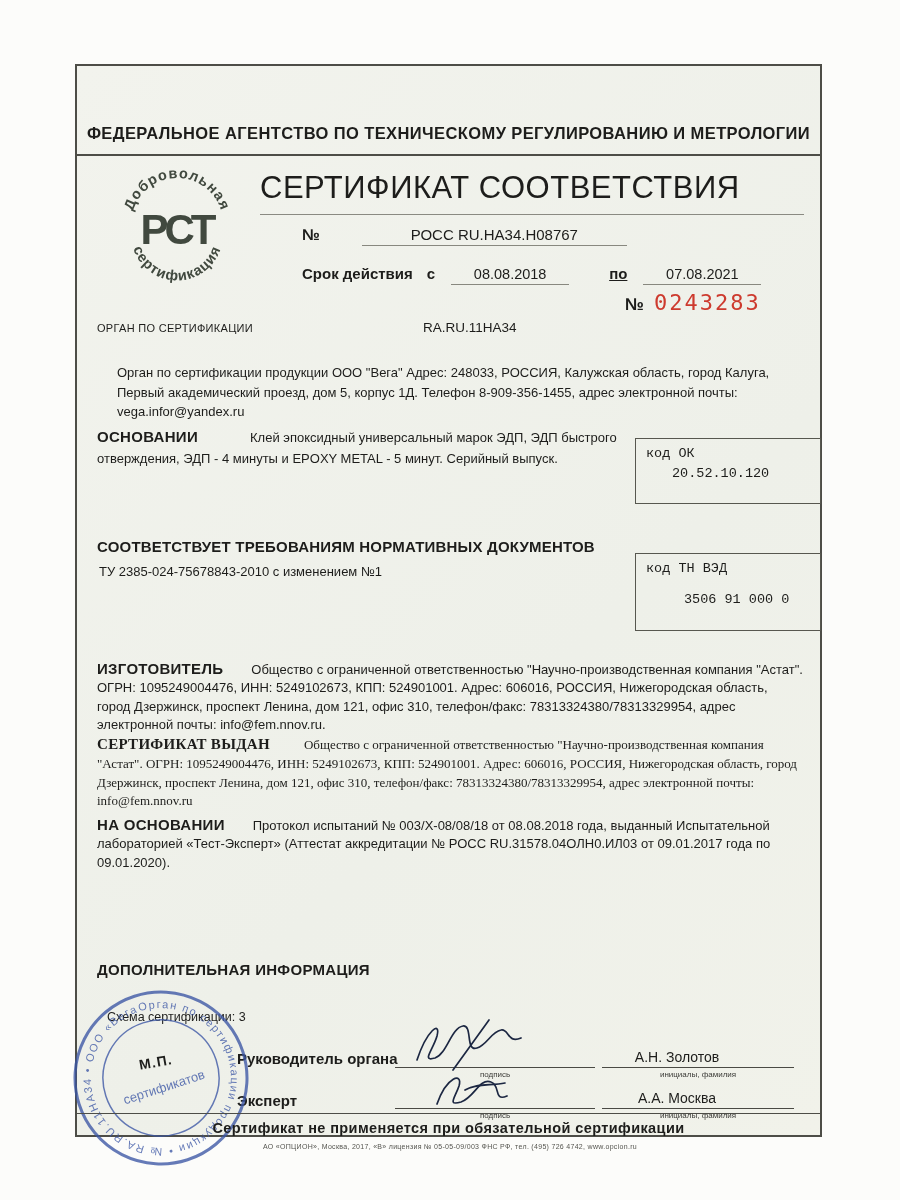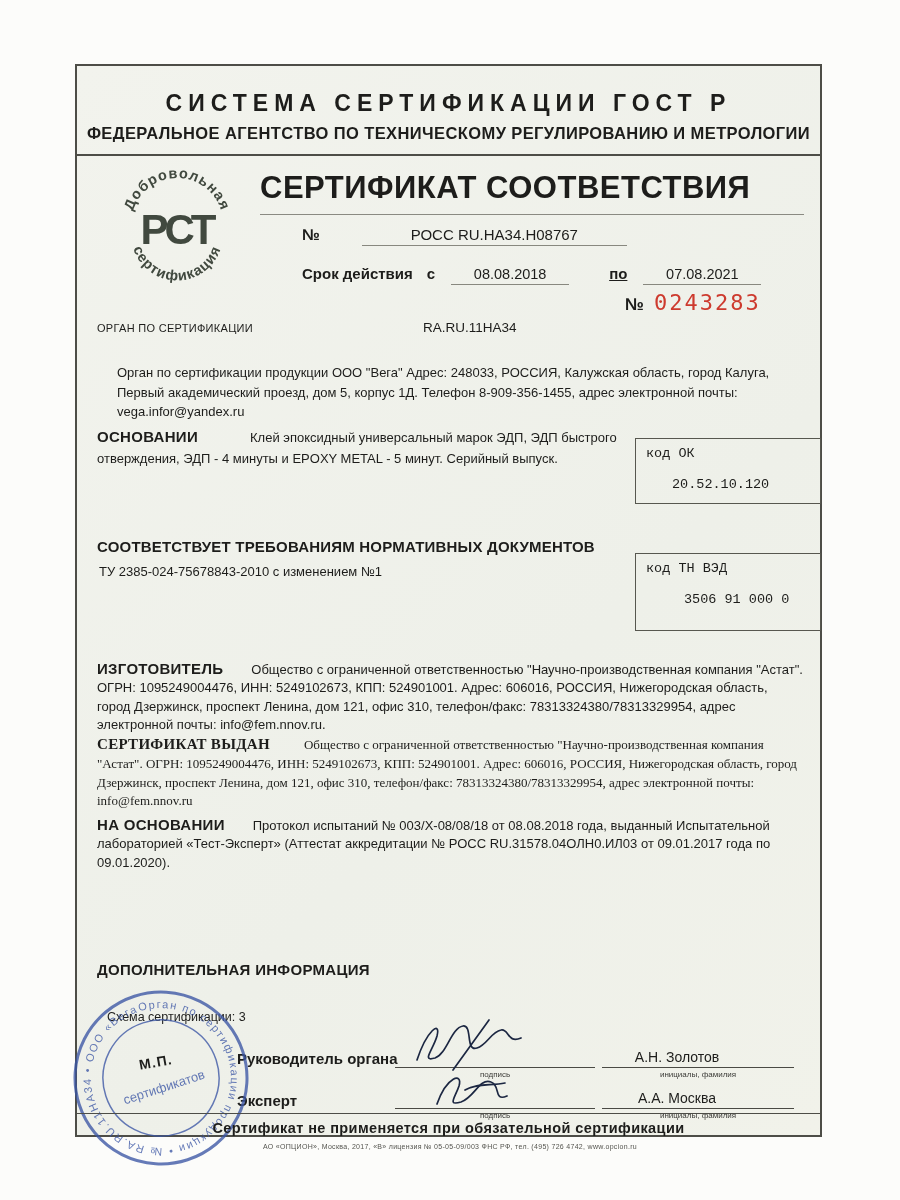--- a/index.html
+++ b/index.html
@@ -23,21 +23,21 @@
   .agency {
     position:absolute; top:58px; left:0; right:0; text-align:center;
     font-size:16.5px; font-weight:bold; letter-spacing:0.4px; white-space:nowrap;
   }
   .hr-top { position:absolute; top:88px; left:0; right:0; height:2px; background:#4d4d47; }
 
   .rst-logo { position:absolute; left:34px; top:96px; width:132px; height:132px; }
 
   .cert-title {
     position:absolute; left:183px; top:104px;
-    font-size:31px; font-weight:bold; letter-spacing:0.5px; white-space:nowrap;
+    font-size:31px; font-weight:normal; letter-spacing:0.5px; white-space:nowrap;
   }
   .title-underline { position:absolute; left:183px; right:16px; top:148px; height:1px; background:#8a8a82; }
 
   .num-row { position:absolute; left:225px; top:160px; font-size:16px; white-space:nowrap; }
   .num-row .no-sign { font-weight:bold; }
   .num-value {
     display:inline-block; width:265px; margin-left:42px; text-align:center;
     border-bottom:1px solid #88887f; padding-bottom:2px; font-size:15px;
   }
 
@@ -66,21 +66,21 @@
   }
 
   .para-label { font-size:15px; font-weight:bold; letter-spacing:0.3px; }
   .prod {
     position:absolute; left:20px; top:360px; width:548px;
     font-size:13px; line-height:1.5;
   }
   .prod .para-label { margin-right:52px; }
 
   .code-box { border:1.5px solid #57574f; position:absolute; font-size:13.5px; padding:7px 10px;font-family:Liberation Mono, monospace; }
-  .code-box .cb-value { display:block; margin-top:16px; padding-left:26px; font-size:13.5px; }
+  .code-box .cb-value { display:block; margin-top:5px; padding-left:26px; font-size:13.5px; }
   .code-box-ok { left:558px; top:372px; width:186px; height:66px; }
   .code-box-tn { left:558px; top:487px; width:186px; height:78px; }
   .code-box-tn .cb-value { margin-top:16px; padding-left:38px; }
 
   .conf-label { position:absolute; left:20px; top:472px; font-size:15px; font-weight:bold; letter-spacing:0.2px; }
   .conf-text  { position:absolute; left:22px; top:498px; font-size:13px; }
 
   .flow-para { position:absolute; left:20px; width:706px; font-size:13px; line-height:1.42; }
   .manu   { top:592px; }
   .issued { top:668px;font-family:Liberation Serif, serif; }
@@ -114,21 +114,20 @@
   .print-line {
     position:absolute; left:0; right:0; top:1143px; text-align:center;
     font-size:7px; color:#55554f; letter-spacing:0.3px;
   }
 </style>
 </head>
 <body>
 
 <div class="cert">
 
-  <div class="sys-title">СИСТЕМА СЕРТИФИКАЦИИ ГОСТ Р</div>
   <div class="agency">ФЕДЕРАЛЬНОЕ АГЕНТСТВО ПО ТЕХНИЧЕСКОМУ РЕГУЛИРОВАНИЮ И МЕТРОЛОГИИ</div>
   <div class="hr-top"></div>
 
   <svg class="rst-logo" viewBox="0 0 132 132">
     <defs>
       <path id="arc-top" d="M 20,62 A 46,46 0 0 1 112,62"></path>
       <path id="arc-bottom" d="M 21,82 A 46,46 0 0 0 111,82"></path>
     </defs>
     <g fill="#41493f">
       <text font-size="14.5" font-weight="bold" letter-spacing="1">

